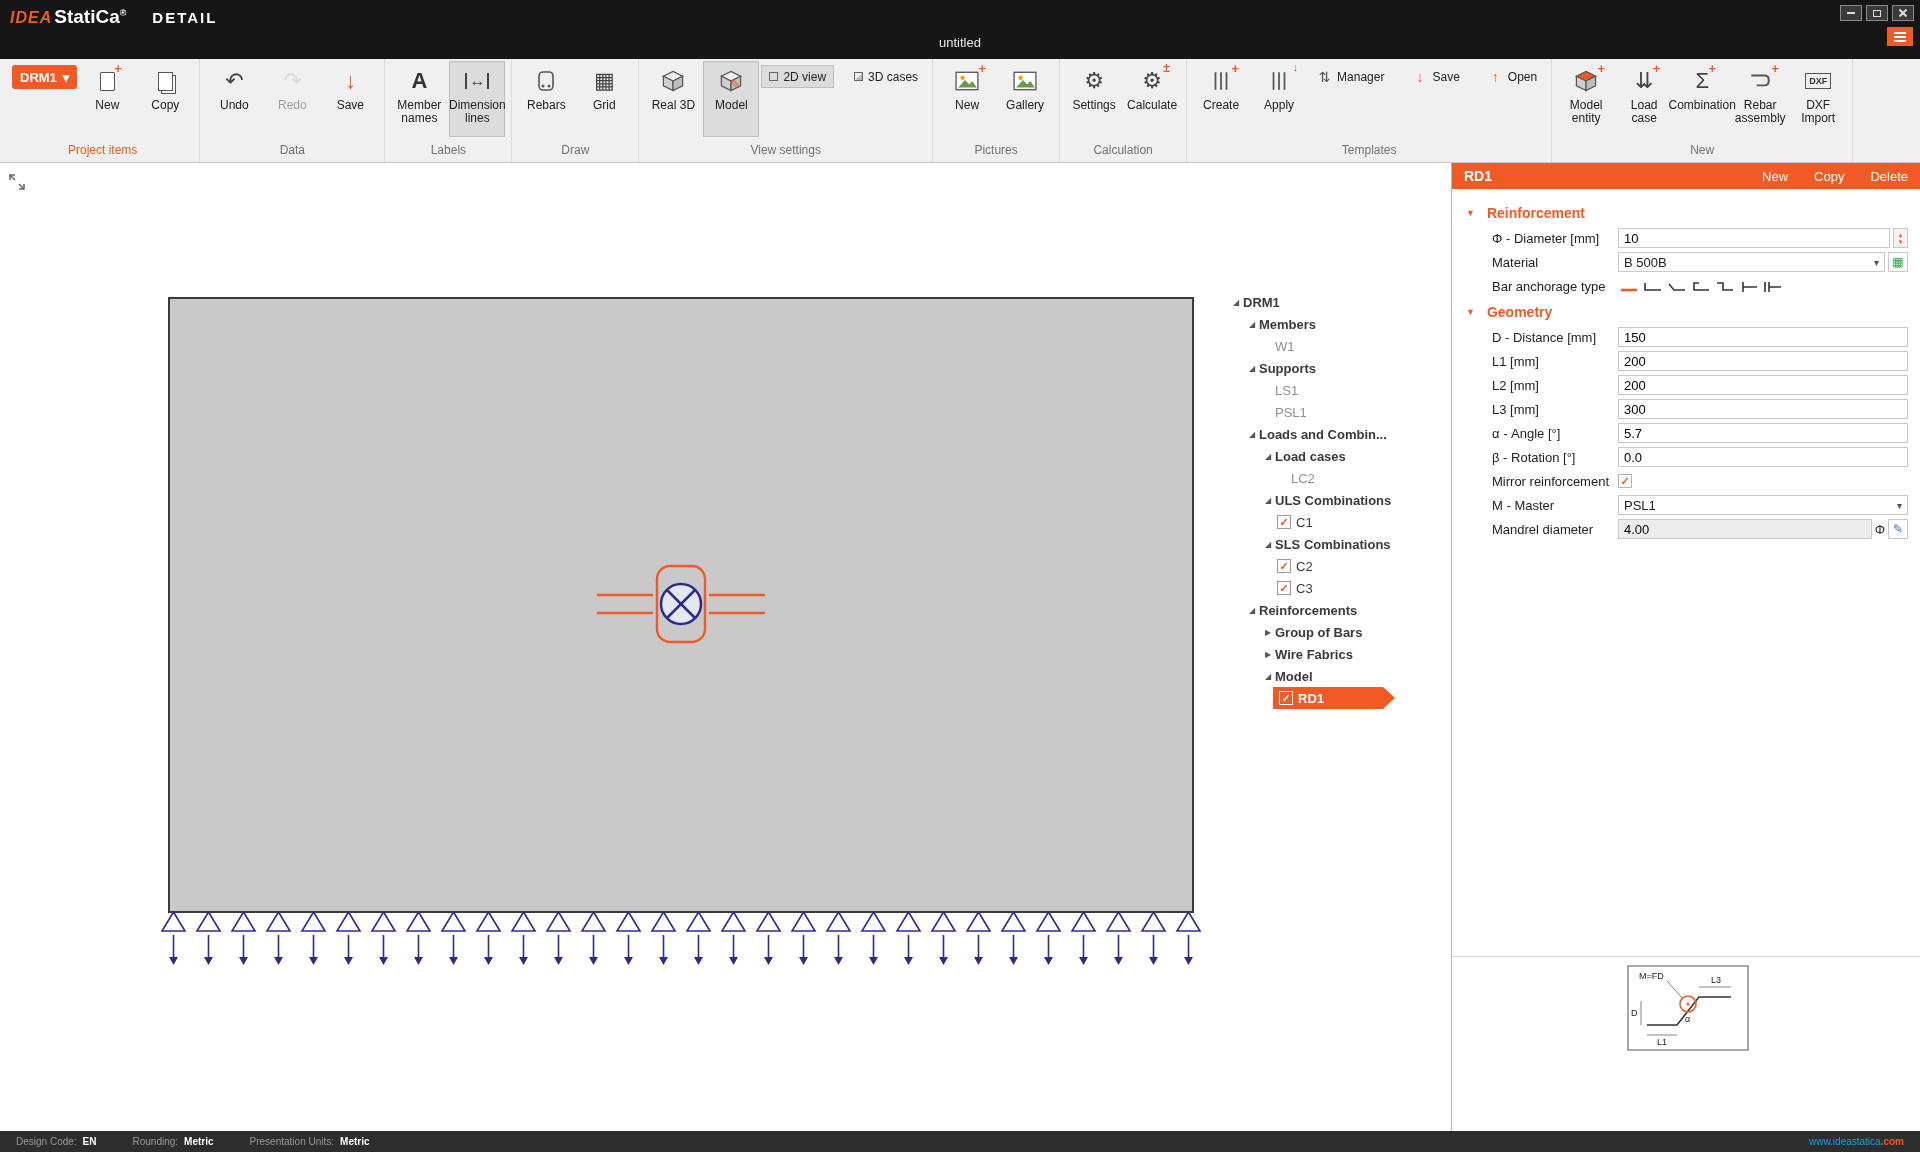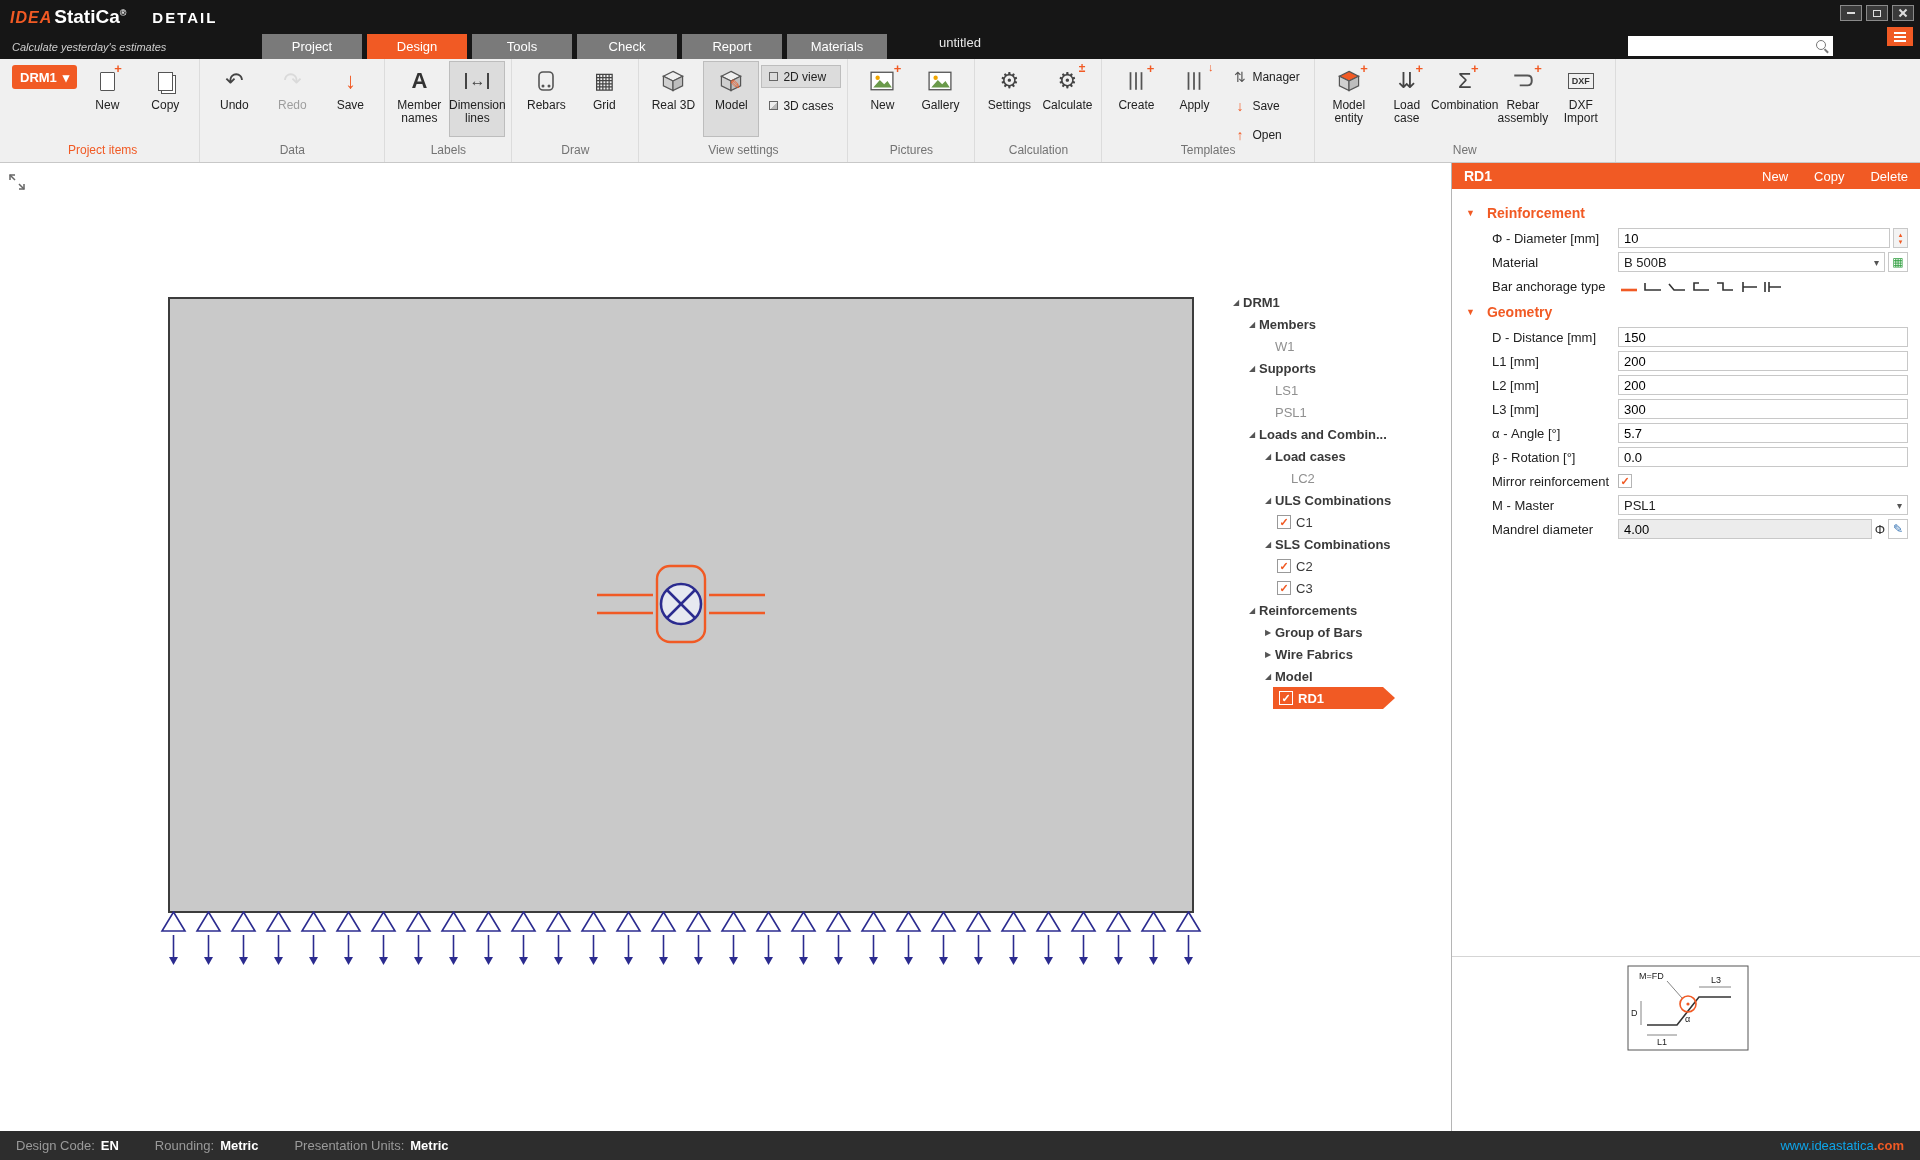--- a/index.html
+++ b/index.html
@@ -54,21 +54,21 @@
   .arrow-badge::after{content:"↓";position:absolute;top:-4px;right:-8px;color:var(--accent);font-weight:bold;font-size:11px;}
   .pm-badge::after{content:"±";position:absolute;top:-4px;right:-8px;color:var(--accent);font-weight:bold;font-size:12px;}
   .orange-glyph{color:var(--accent) !important;font-weight:bold;}
   .gray-glyph{color:#bbb !important;}
   .doc-shape{width:15px;height:19px;border:1.6px solid #555;border-radius:1px;background:#fff;}
   .copy-shape{position:relative;width:15px;height:19px;border:1.6px solid #555;background:#fff;box-shadow:3px 3px 0 -1px #fff, 3px 3px 0 0 #555;}
   .dim-shape{border-left:2px solid #444;border-right:2px solid #444;padding:0 2px;font-size:16px;line-height:16px;color:#444;}
   .bigA{font-size:22px;font-weight:bold;color:#333;}
   .dxf-shape{font-size:9px;font-weight:bold;border:1.5px solid #555;padding:2px 3px;color:#333;}
   .drm-combo{height:24px;margin-top:4px;background:var(--accent);color:#fff;border:none;border-radius:3px;display:flex;align-items:center;gap:6px;padding:0 8px;font-weight:bold;font-size:13px;cursor:pointer;font-family:inherit;}
-  .vcol{display:flex;flex-direction:column;gap:6px;margin-top:4px;}
+  .vcol{display:flex;flex-direction:row;gap:12px;margin-top:4px;}
   .rbtn-small{display:flex;align-items:center;gap:5px;height:23px;padding:0 7px;background:transparent;border:1px solid transparent;font-size:12px;color:#222;cursor:pointer;font-family:inherit;white-space:nowrap;}
   .rbtn-small.selected{background:#dcdcdc;border-color:#bdbdbd;}
   .mini-sq{width:9px;height:9px;border:1.5px solid #666;display:inline-block;}
   .mini-cube{width:9px;height:9px;border:1.5px solid #666;display:inline-block;position:relative;background:linear-gradient(135deg,#eee 50%,#bbb 50%);}
   .sm-ic{font-size:14px;color:#555;width:15px;text-align:center;}
 
   
   .main{height:968px;display:flex;}
   .canvas-area{position:relative;flex:1;background:#fff;overflow:hidden;}
   .fit-icon{position:absolute;left:8px;top:10px;cursor:pointer;}
@@ -124,21 +124,21 @@
   .props-divider{position:absolute;left:0;right:0;top:767px;border-top:1px solid #d5d5d5;}
   .pdiagram{position:absolute;left:175px;bottom:80px;}
   .pdiagram .frame{fill:#fff;stroke:#555;stroke-width:1;}
   .pdiagram .bar{fill:none;stroke:#333;stroke-width:1.6;}
   .pdiagram .dimline{stroke:#666;stroke-width:0.8;}
   .pdiagram .dtext{font-size:9px;fill:#222;font-family:"Liberation Sans",sans-serif;}
   .pdiagram .mcirc{fill:none;stroke:var(--accent);stroke-width:1.6;}
   .pdiagram .mdot{fill:var(--accent);}
 
   
-  .statusbar{height:29px;background:#2d2d2d;display:flex;align-items:center;padding:0 16px;font-size:13px;}
+  .statusbar{height:21px;background:#2d2d2d;display:flex;align-items:center;padding:0 16px;font-size:10px;}
   .sb-pair{display:flex;gap:6px;margin-right:36px;}
   .sb-label{color:#9a9a9a;}
   .sb-value{color:#fff;font-weight:600;}
   .sb-site{margin-left:auto;cursor:pointer;}
   .sb-site .www{color:#0ea5e9;}
   .sb-site .tld{color:var(--accent);font-weight:bold;}
 
   svg text{font-family:"Liberation Sans",sans-serif;}
 </style>
 </head>
@@ -161,35 +161,20 @@
         </button>
       <button class="winbtn">
           <span class="wclose-g"></span>
         </button>
     </div>
     <button class="app-menu-btn">
         <i></i>
         <i></i>
         <i></i>
       </button>
-  </div>
-  <div class="hrow2">
-    <span class="tagline">Calculate yesterday's estimates</span>
-    <nav class="tabs">
-      <button class="tab">Project</button>
-      <button class="tab active">Design</button>
-      <button class="tab">Tools</button>
-      <button class="tab">Check</button>
-      <button class="tab">Report</button>
-      <button class="tab">Materials</button>
-    </nav>
-    <div class="searchbox">
-      <input type="text" style="">
-      <span class="search-glyph"></span>
-    </div>
   </div>
 </header>
 
 <div class="ribbon">
 
   <div class="rgroup">
     <div class="rgroup-content">
       <button class="drm-combo">
         <span>DRM1</span>
         <span>▾</span>

